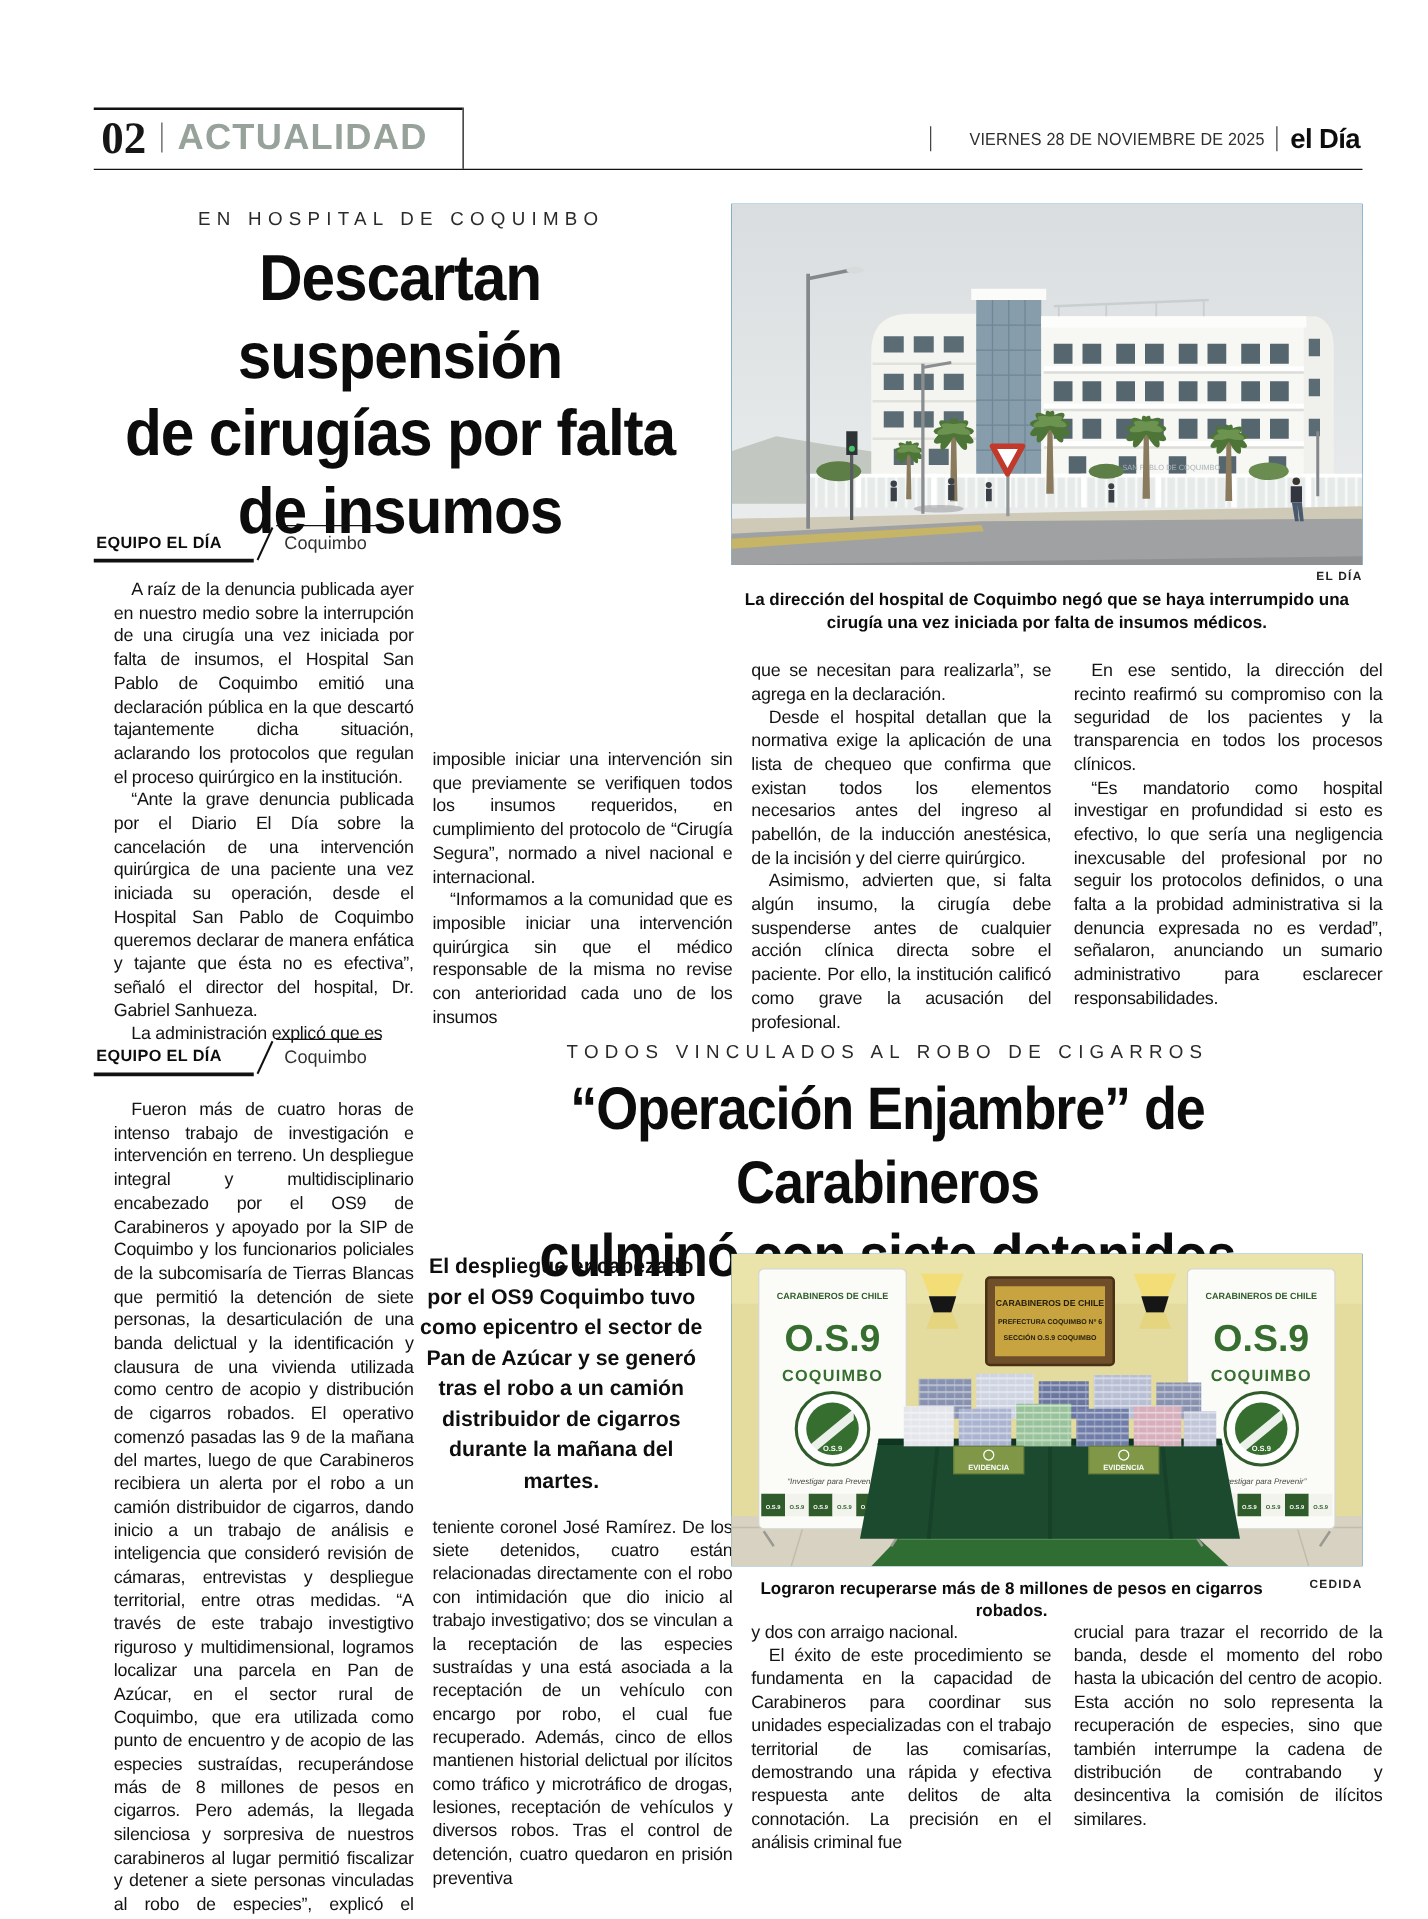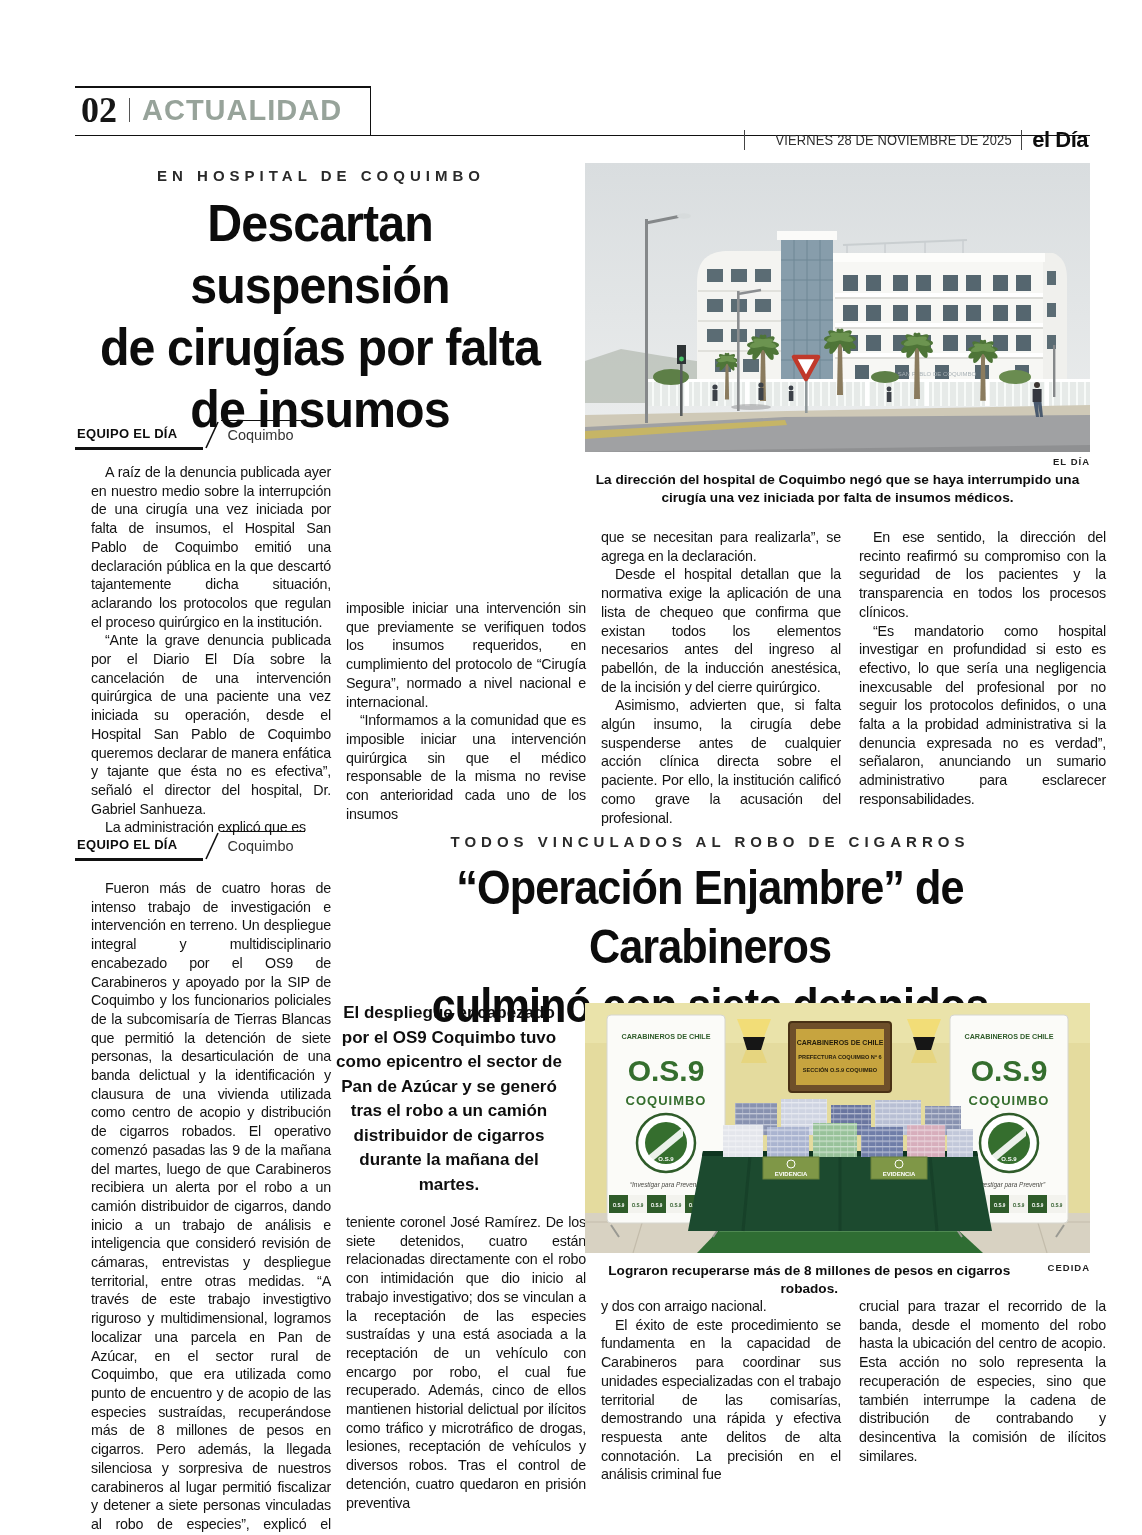--- a/index.html
+++ b/index.html
@@ -7,26 +7,26 @@
         font-family:"Liberation Sans",sans-serif;color:#111;border-radius:18px;}
   
   .header{position:absolute;left:75px;top:86px;width:1015px;height:49px;}
   .header-topline{position:absolute;left:0;top:0;width:295px;border-top:2px solid #111;}
   .header-vline{position:absolute;left:295px;top:0;height:49px;border-left:1.5px solid #111;}
   .header-bottomline{position:absolute;left:0;top:49px;width:100%;border-top:1.5px solid #111;}
   .header-left{position:absolute;left:6px;top:6px;display:flex;align-items:center;gap:12px;}
   .page-number{font-family:"Liberation Serif",serif;font-size:36px;font-weight:bold;color:#161616;line-height:1;}
   .hdr-bar{width:1px;height:24px;background:#555;}
   .section-name{font-size:29px;font-weight:bold;letter-spacing:1px;color:#97a39a;line-height:1;text-align:right;}
-  .header-right{position:absolute;right:2px;top:12px;display:flex;align-items:center;gap:10px;margin-top:29px;}
+  .header-right{position:absolute;right:2px;top:12px;display:flex;align-items:center;gap:10px;}
   .hdr-bar2{width:1px;height:20px;background:#444;}
   .edition-date{font-size:14px;color:#2e2e2e;letter-spacing:.2px;transform:scaleX(.92);transform-origin:right center;}
   .masthead{font-size:22px;font-weight:bold;color:#0d0d0d;letter-spacing:-.5px;}
   
-  .kicker{font-size:15px;letter-spacing:5px;color:#2a2a2a;text-align:center;white-space:nowrap;font-weight:bold;}
+  .kicker{font-size:15px;letter-spacing:5px;color:#2a2a2a;text-align:center;white-space:nowrap;}
   .headline{font-weight:bold;color:#0c0c0c;text-align:center;letter-spacing:-1px;}
   .headline .hl-line{display:block;}
   .byline{position:absolute;display:flex;align-items:stretch;height:30px;}
   .byline-author{font-size:13px;font-weight:bold;letter-spacing:.3px;color:#0d0d0d;
                  border-bottom:3.5px solid #111;padding:6px 26px 5px 2px;}
   .byline-slash{width:18px;flex:0 0 18px;}
   .byline-loc{flex:1;font-size:14.5px;color:#333;border-top:1.6px solid #111;padding:6px 0 0 6px;}
   .standfirst{font-size:17px;font-weight:bold;line-height:24.5px;text-align:center;color:#0e0e0e;}
   .body-col{position:absolute;font-size:14.3px;line-height:18.7px;text-align:justify;
             letter-spacing:-.2px;color:#131313;margin-left:16px;}

